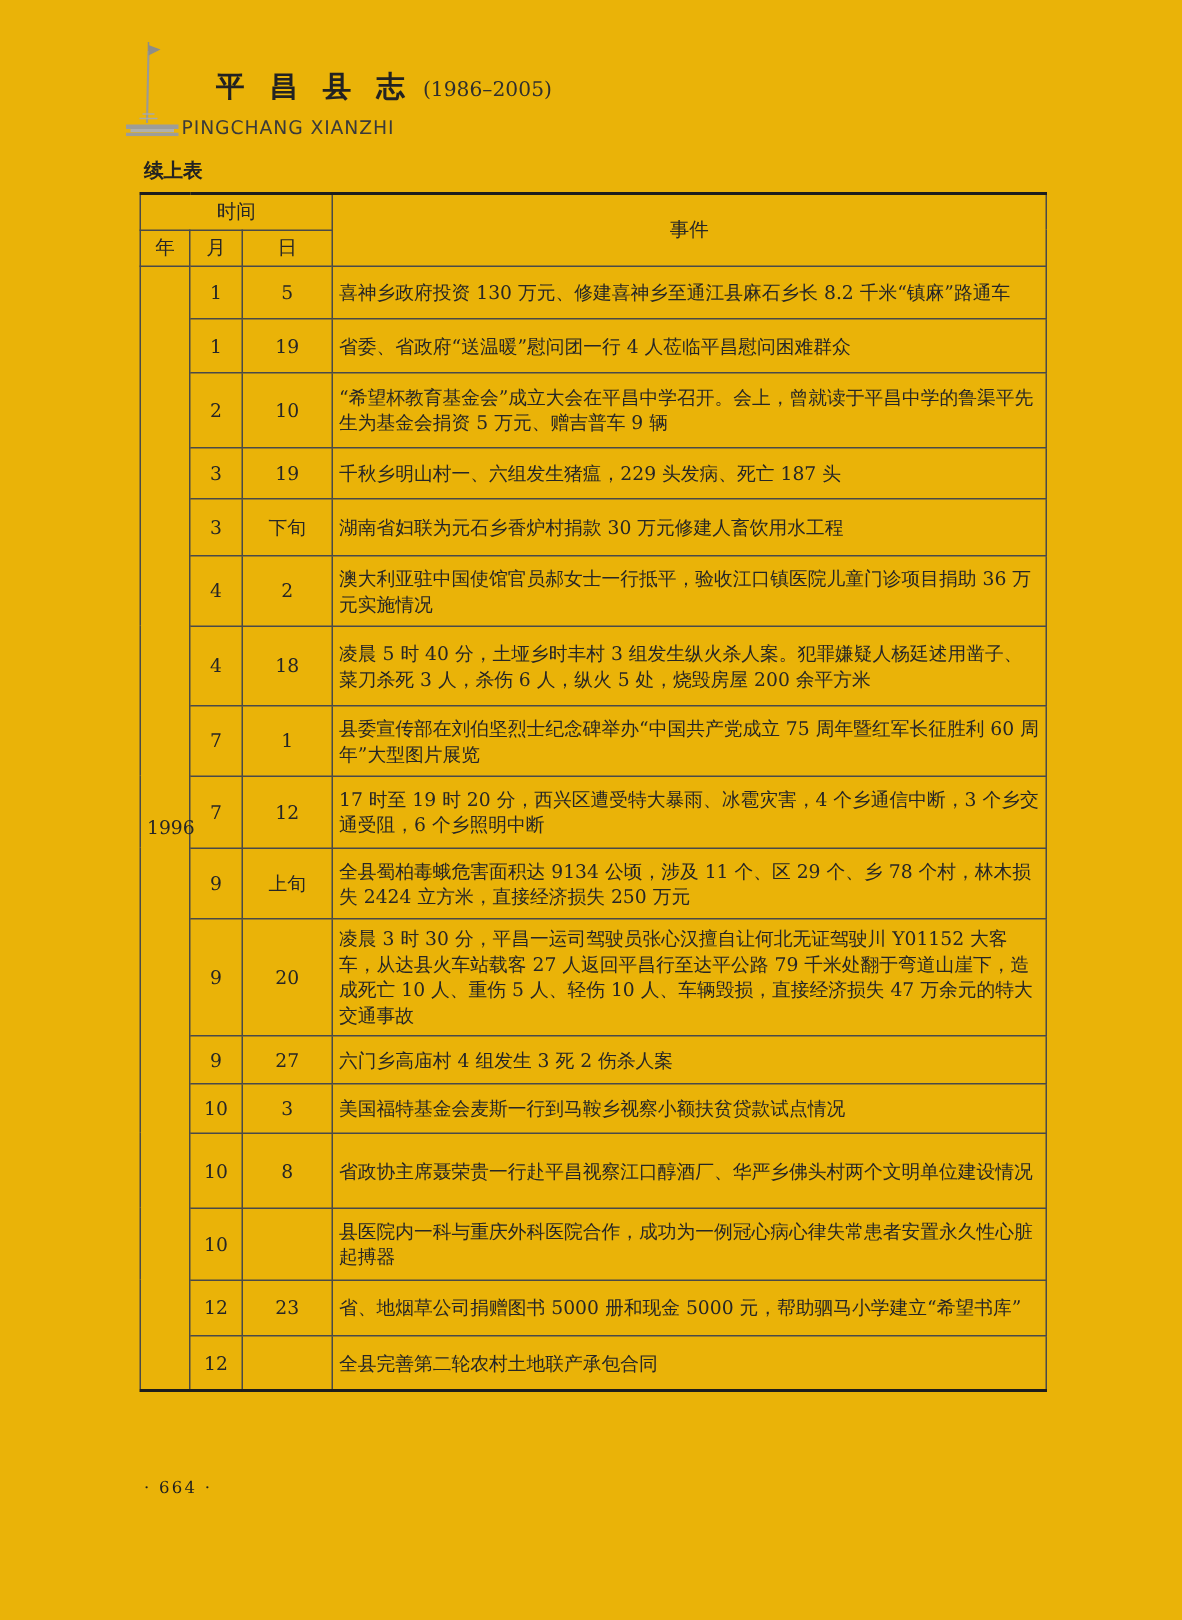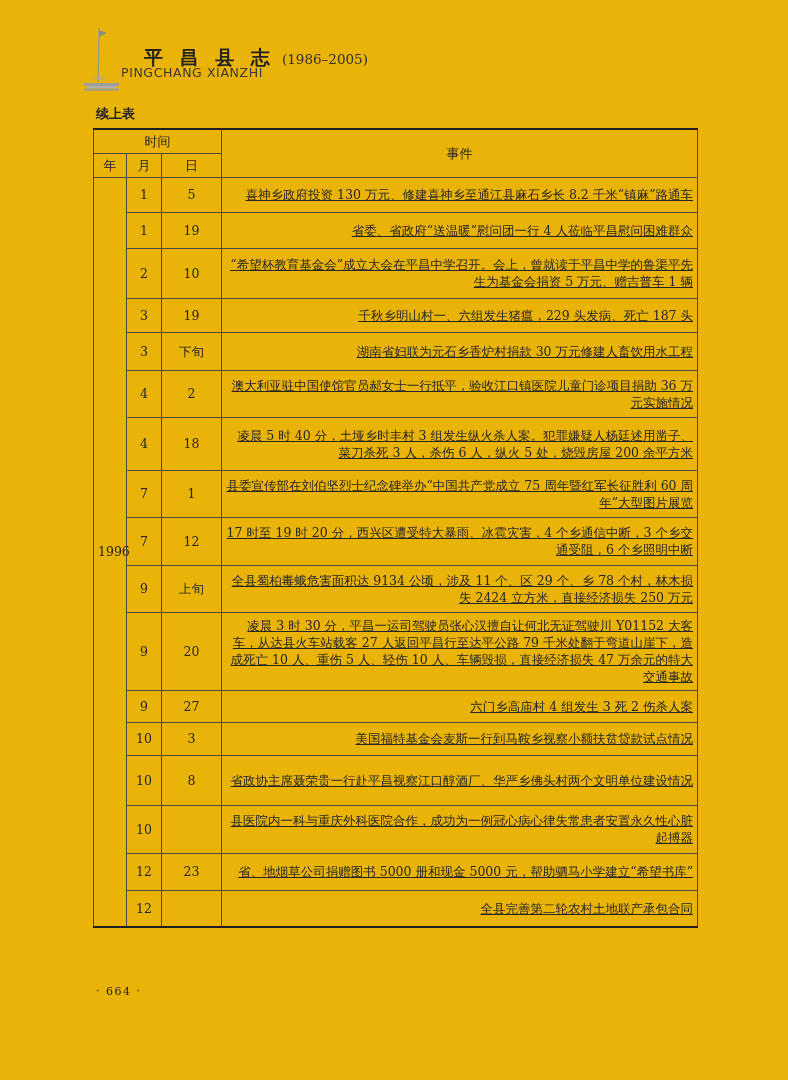--- a/index.html
+++ b/index.html
@@ -43,21 +43,21 @@
   }
   .brand-title-years {
     font-size: 13.5px;
     color: #2e2e2e;
     margin-left: 2px;
     letter-spacing: 0;
   }
   .brand-subtitle {
     position: absolute;
     left: 121px;
-    top: 65px;
+    top: 77px;
     font-size: 12.5px;
     letter-spacing: 0.6px;
     color: #3a3a3a;
     font-family: "DejaVu Sans", "Liberation Sans", sans-serif;
   }
   .cont-note {
     position: absolute;
     left: 96px;
     top: 105px;
     font-size: 13px;
@@ -88,23 +88,22 @@
     line-height: 17px;
   }
   table.events col.c-year  { width: 33px; }
   table.events col.c-month { width: 35px; }
   table.events col.c-day   { width: 60px; }
   table.events col.c-event { width: 476px; }
   .th-cell { text-align: center; font-size: 13px; }
   .num-cell { text-align: center; font-family: "DejaVu Serif", "Liberation Serif", serif; }
   .year-cell { text-align: right; }
   .event-cell {
-    text-align: right;
+    text-align: left;
     padding: 3px 10px 3px 8px;
-    text-decoration: underline;
   }
   tr.hdr1 { height: 24px; }
   tr.hdr2 { height: 24px; }
 
   
   .page-number {
     position: absolute;
     left: 96px;
     top: 985px;
     font-size: 11px;
@@ -165,21 +164,21 @@
         <td class="event-cell">喜神乡政府投资 130 万元、修建喜神乡至通江县麻石乡长 8.2 千米“镇麻”路通车</td>
       </tr>
       <tr style="height:36px">
         <td class="num-cell">1</td>
         <td class="num-cell">19</td>
         <td class="event-cell">省委、省政府“送温暖”慰问团一行 4 人莅临平昌慰问困难群众</td>
       </tr>
       <tr style="height:50px">
         <td class="num-cell">2</td>
         <td class="num-cell">10</td>
-        <td class="event-cell">“希望杯教育基金会”成立大会在平昌中学召开。会上，曾就读于平昌中学的鲁渠平先生为基金会捐资 5 万元、赠吉普车 1 辆</td>
+        <td class="event-cell">“希望杯教育基金会”成立大会在平昌中学召开。会上，曾就读于平昌中学的鲁渠平先生为基金会捐资 5 万元、赠吉普车 9 辆</td>
       </tr>
       <tr style="height:34px">
         <td class="num-cell">3</td>
         <td class="num-cell">19</td>
         <td class="event-cell">千秋乡明山村一、六组发生猪瘟，229 头发病、死亡 187 头</td>
       </tr>
       <tr style="height:38px">
         <td class="num-cell">3</td>
         <td class="num-cell">下旬</td>
         <td class="event-cell">湖南省妇联为元石乡香炉村捐款 30 万元修建人畜饮用水工程</td>

